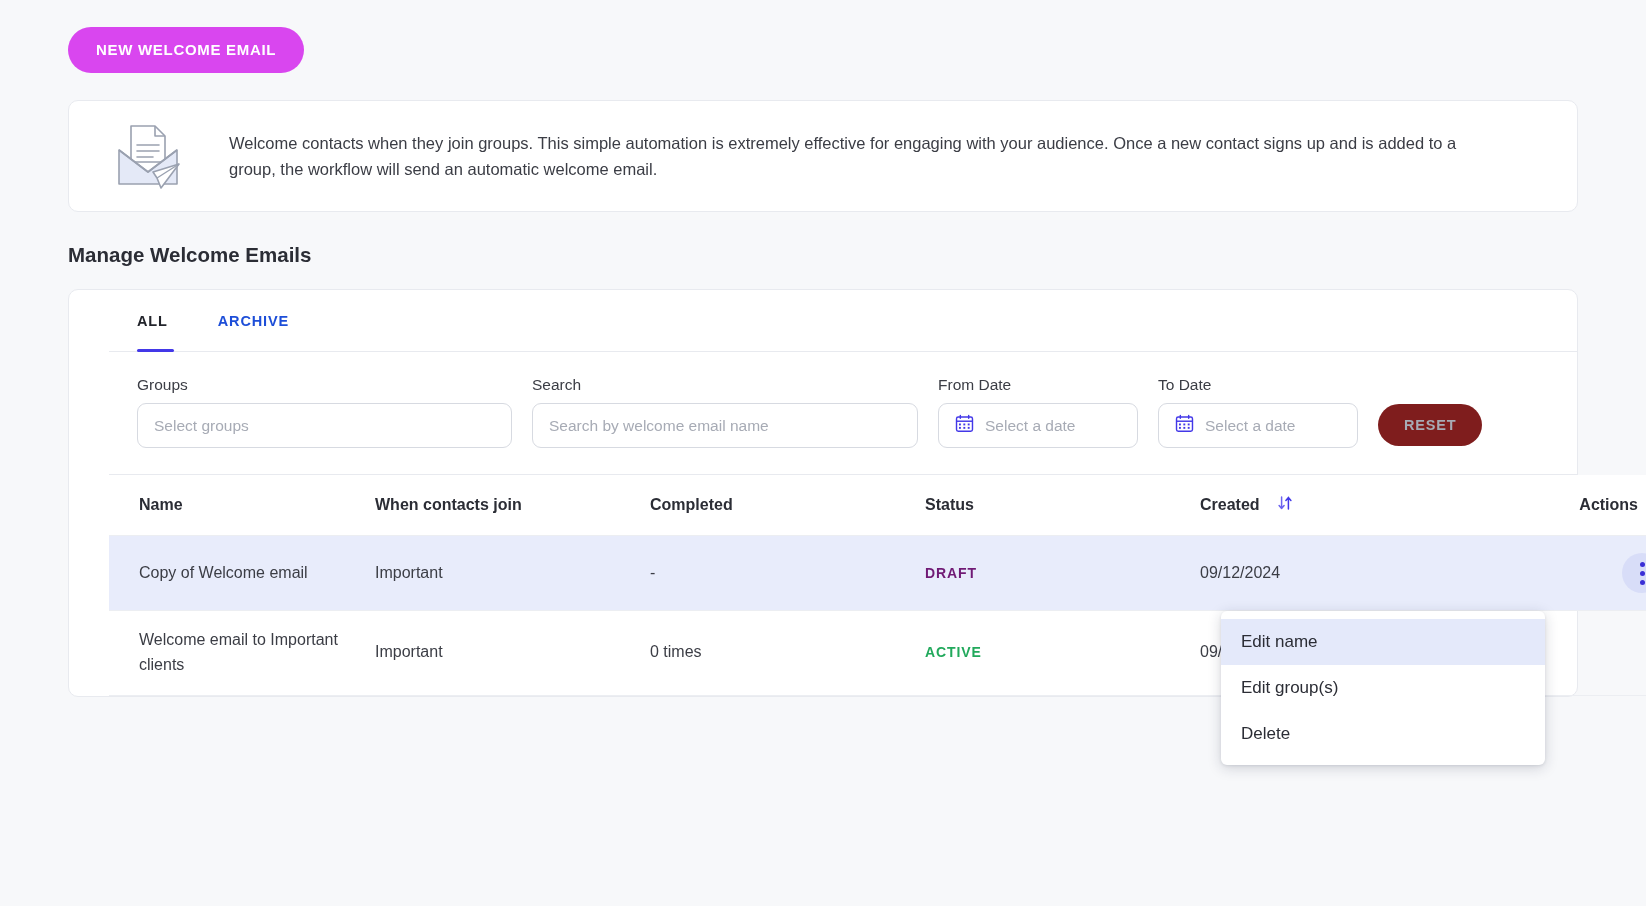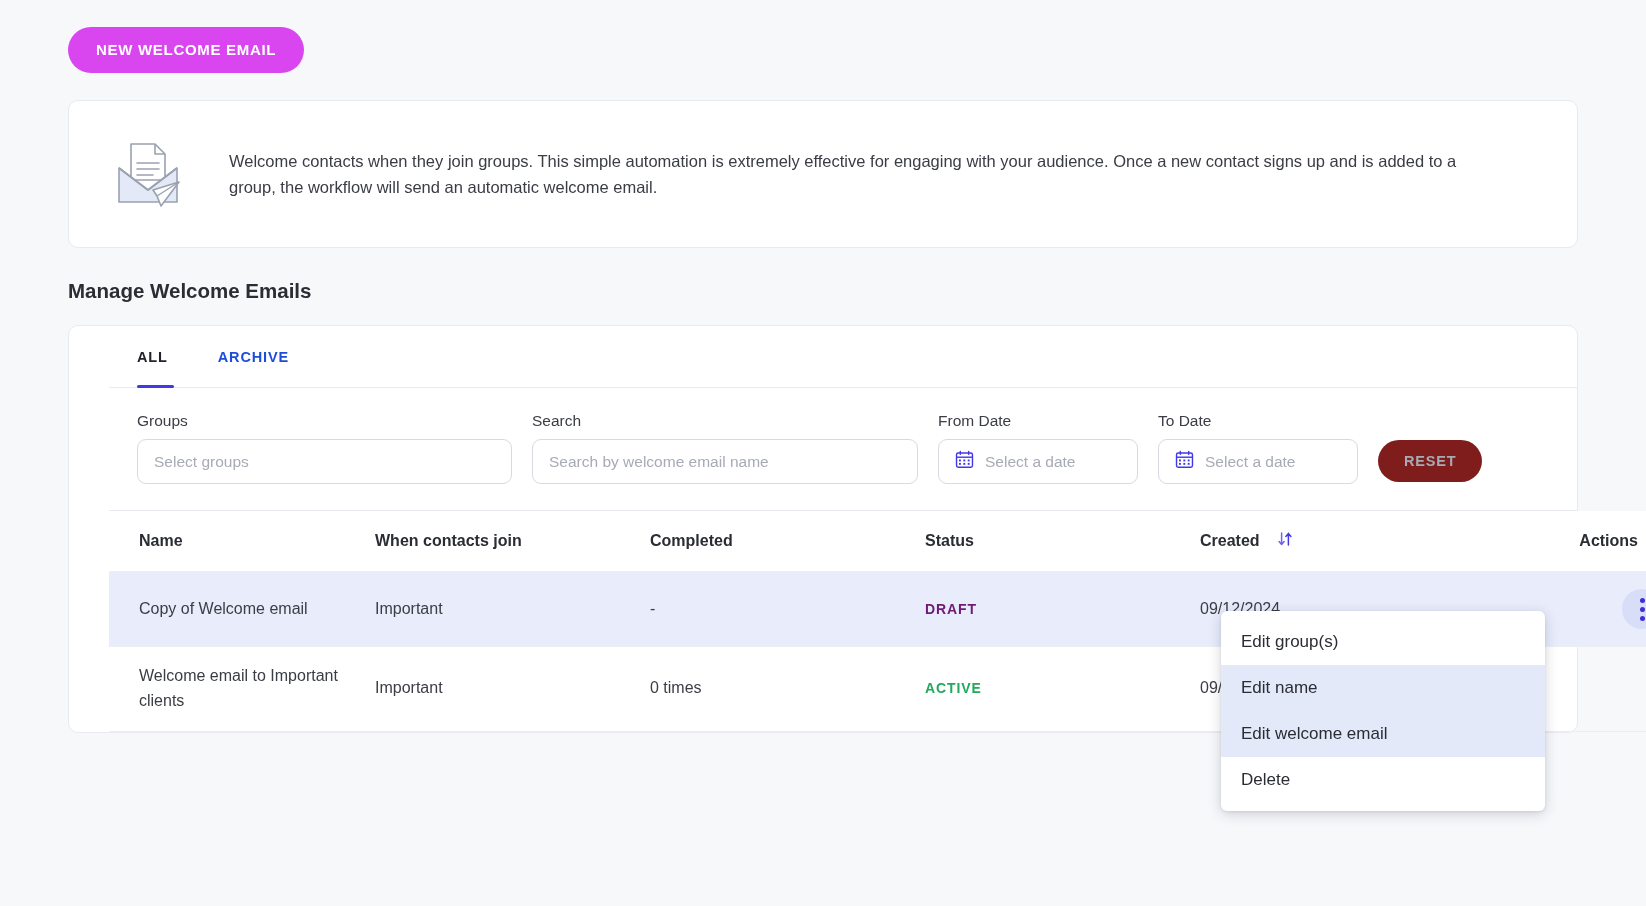--- a/index.html
+++ b/index.html
@@ -26,21 +26,21 @@
     background: #d946ef; color: #fff;
     font-size: 15px; font-weight: 700; letter-spacing: .7px;
     border: none; border-radius: 999px;
     padding: 0 28px; height: 46px; line-height: 46px;
     cursor: pointer; white-space: nowrap;
   }
 
   
   .info-card {
     background: #fff; border: 1px solid #e8eaef; border-radius: 10px;
-    height: 148px; display: flex; align-items: center;
+    height: 112px; display: flex; align-items: center;
     padding: 0 40px; gap: 42px;
   }
   .info-icon { flex: 0 0 auto; width: 78px; display:flex; justify-content:center; }
   .info-text {
     font-size: 16.5px; line-height: 1.6; color: #3b3d45; max-width: 1230px;
   }
 
   
   .section-title {
     font-size: 20.5px; font-weight: 700; color: #2b2d35;
@@ -285,19 +285,18 @@
             <span class="status active">ACTIVE</span>
           </td>
           <td>09/</td>
           <td class="cell-actions"></td>
         </tr>
       </tbody>
     </table>
   </div>
 
   <div class="menu">
+    <div class="menu-item hl">Edit name</div>
     <div class="menu-item">Edit group(s)</div>
-    <div class="menu-item hl">Edit name</div>
-    <div class="menu-item hl">Edit welcome email</div>
     <div class="menu-item">Delete</div>
   </div>
 
 </div>
 
 </body></html>

